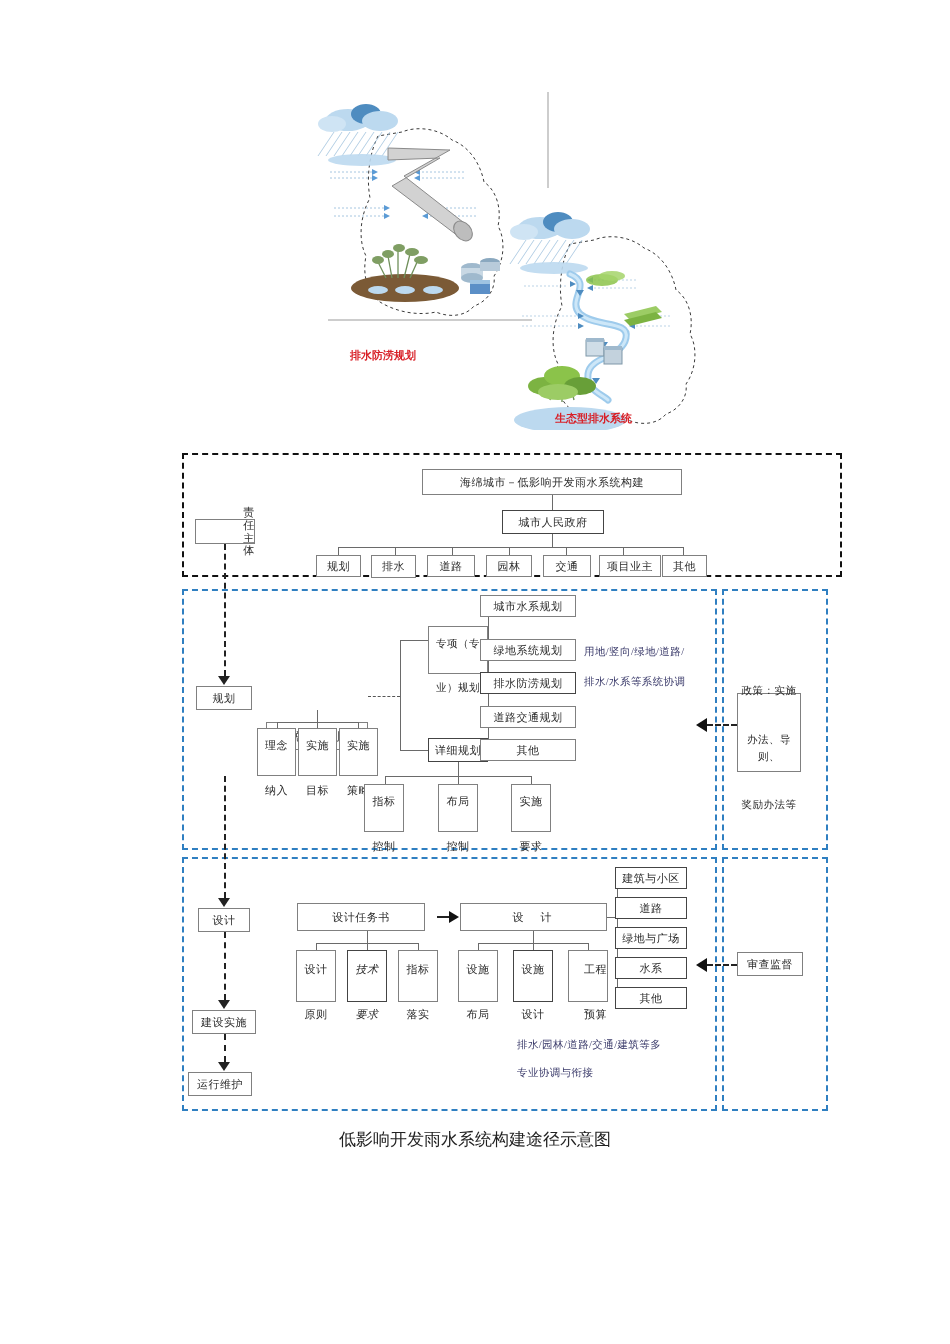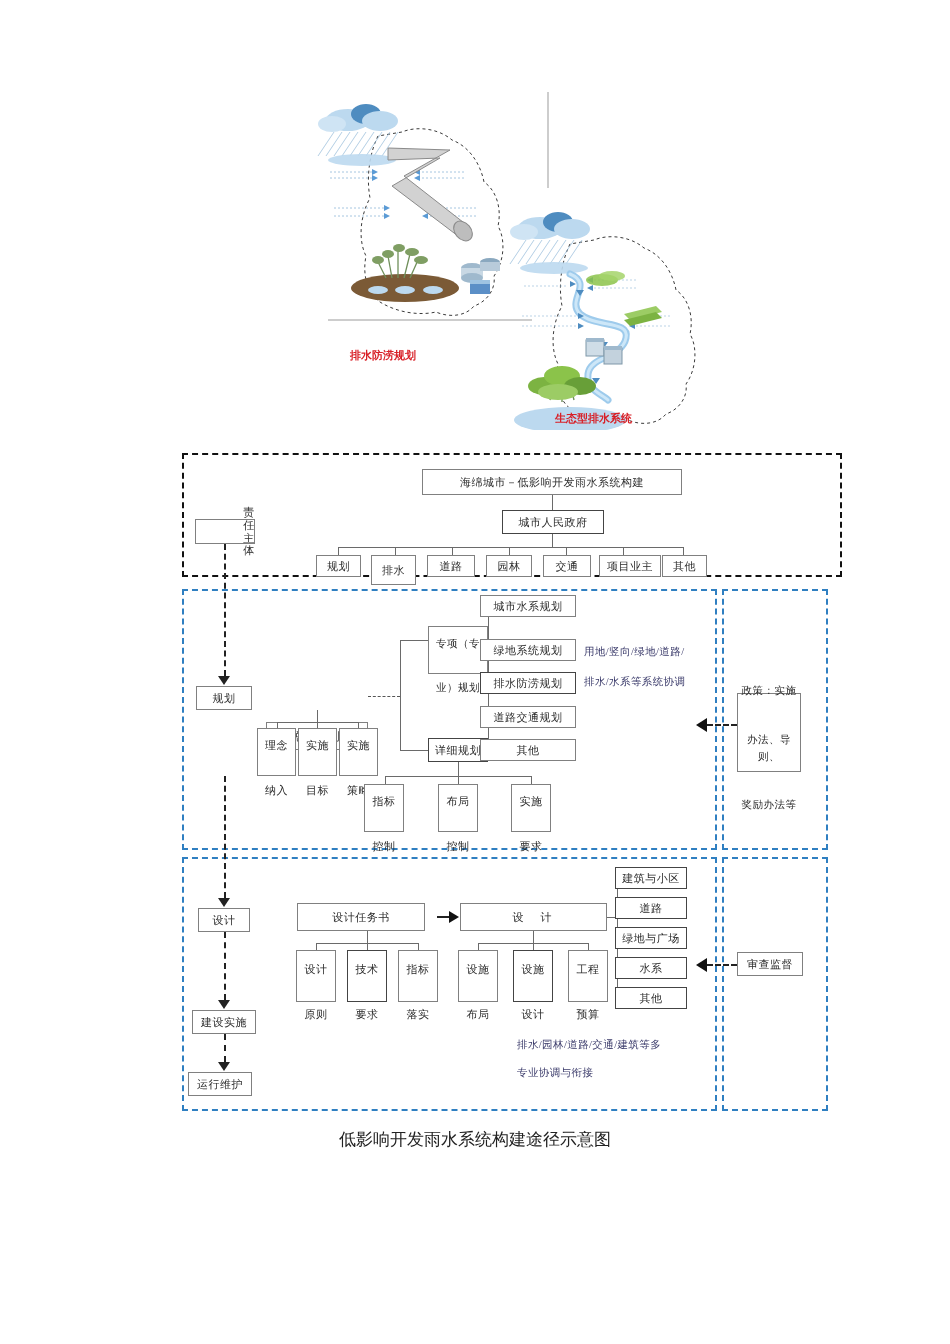--- a/index.html
+++ b/index.html
@@ -260,21 +260,21 @@
     <div class="ln h" style="left:338px;top:547px;width:345px;"></div>
     <div class="ln v" style="left:338px;top:547px;height:8px;"></div>
     <div class="ln v" style="left:395px;top:547px;height:8px;"></div>
     <div class="ln v" style="left:452px;top:547px;height:8px;"></div>
     <div class="ln v" style="left:509px;top:547px;height:8px;"></div>
     <div class="ln v" style="left:566px;top:547px;height:8px;"></div>
     <div class="ln v" style="left:623px;top:547px;height:8px;"></div>
     <div class="ln v" style="left:683px;top:547px;height:8px;"></div>
 
     <div class="nbox" style="left:316px;top:555px;width:45px;height:22px;">规划</div>
-    <div class="nbox" style="left:371px;top:555px;width:45px;height:30px;">排水</div>
+    <div class="nbox" style="left:371px;top:555px;width:45px;height:23px;">排水</div>
     <div class="nbox" style="left:427px;top:555px;width:48px;height:22px;">道路</div>
     <div class="nbox" style="left:486px;top:555px;width:46px;height:22px;">园林</div>
     <div class="nbox" style="left:543px;top:555px;width:48px;height:22px;">交通</div>
     <div class="nbox" style="left:599px;top:555px;width:62px;height:22px;">项目业主</div>
     <div class="nbox" style="left:662px;top:555px;width:45px;height:22px;">其他</div>
 
     <div class="dbox dash-blue" style="left:182px;top:589px;width:535px;height:261px;"></div>
     <div class="dbox dash-blue" style="left:722px;top:589px;width:106px;height:261px;"></div>
 
     <div class="dln v" style="left:224px;top:544px;height:132px;"></div>
@@ -382,21 +382,21 @@
     <div class="ln v" style="left:367px;top:931px;height:12px;"></div>
     <div class="ln h" style="left:316px;top:943px;width:102px;"></div>
     <div class="ln v" style="left:316px;top:943px;height:7px;"></div>
     <div class="ln v" style="left:367px;top:943px;height:7px;"></div>
     <div class="ln v" style="left:418px;top:943px;height:7px;"></div>
 
     <div class="nbox vert" style="left:296px;top:950px;width:40px;height:52px;">
       <span>设计</span>
       <span>原则</span>
     </div>
-    <div class="nbox vert strong" style="left:347px;top:950px;width:40px;height:52px;">
+    <div class="nbox vert strong" style="left:347px;top:950px;width:40px;height:52px;font-style:italic;">
       <span>技术</span>
       <span>要求</span>
     </div>
     <div class="nbox vert" style="left:398px;top:950px;width:40px;height:52px;">
       <span>指标</span>
       <span>落实</span>
     </div>
 
     <div class="ln v" style="left:533px;top:931px;height:12px;"></div>
     <div class="ln h" style="left:478px;top:943px;width:110px;"></div>
@@ -405,21 +405,21 @@
     <div class="ln v" style="left:588px;top:943px;height:7px;"></div>
 
     <div class="nbox vert" style="left:458px;top:950px;width:40px;height:52px;">
       <span>设施</span>
       <span>布局</span>
     </div>
     <div class="nbox vert strong" style="left:513px;top:950px;width:40px;height:52px;">
       <span>设施</span>
       <span>设计</span>
     </div>
-    <div class="nbox vert" style="left:568px;top:950px;width:40px;height:52px;">
+    <div class="nbox vert" style="left:568px;top:950px;width:40px;height:52px;align-items:flex-end;">
       <span>工程</span>
       <span>预算</span>
     </div>
 
     <div class="ln h" style="left:607px;top:917px;width:10px;"></div>
     <div class="ln v" style="left:617px;top:878px;height:120px;"></div>
     <div class="ln h" style="left:617px;top:878px;width:12px;"></div>
     <div class="ln h" style="left:617px;top:908px;width:12px;"></div>
     <div class="ln h" style="left:617px;top:938px;width:12px;"></div>
     <div class="ln h" style="left:617px;top:968px;width:12px;"></div>

